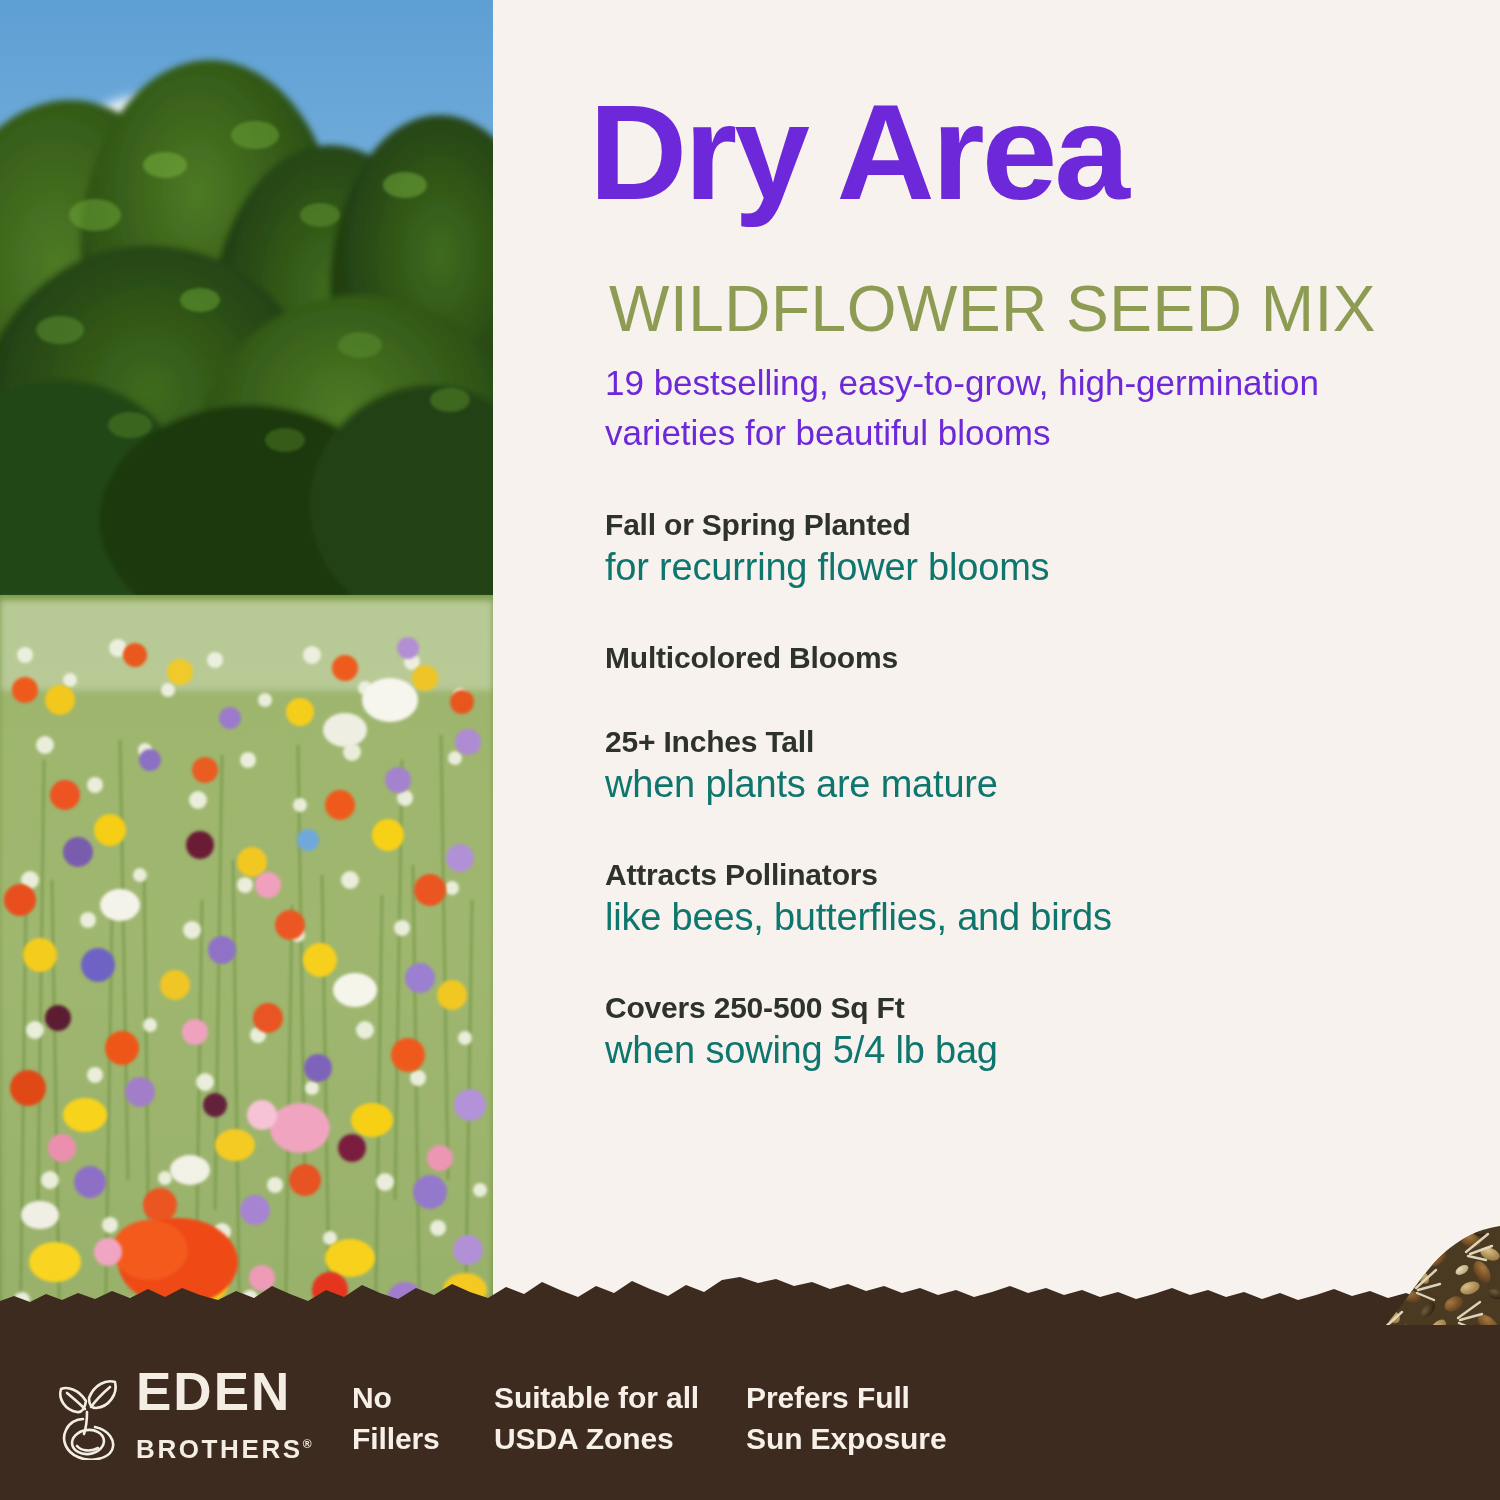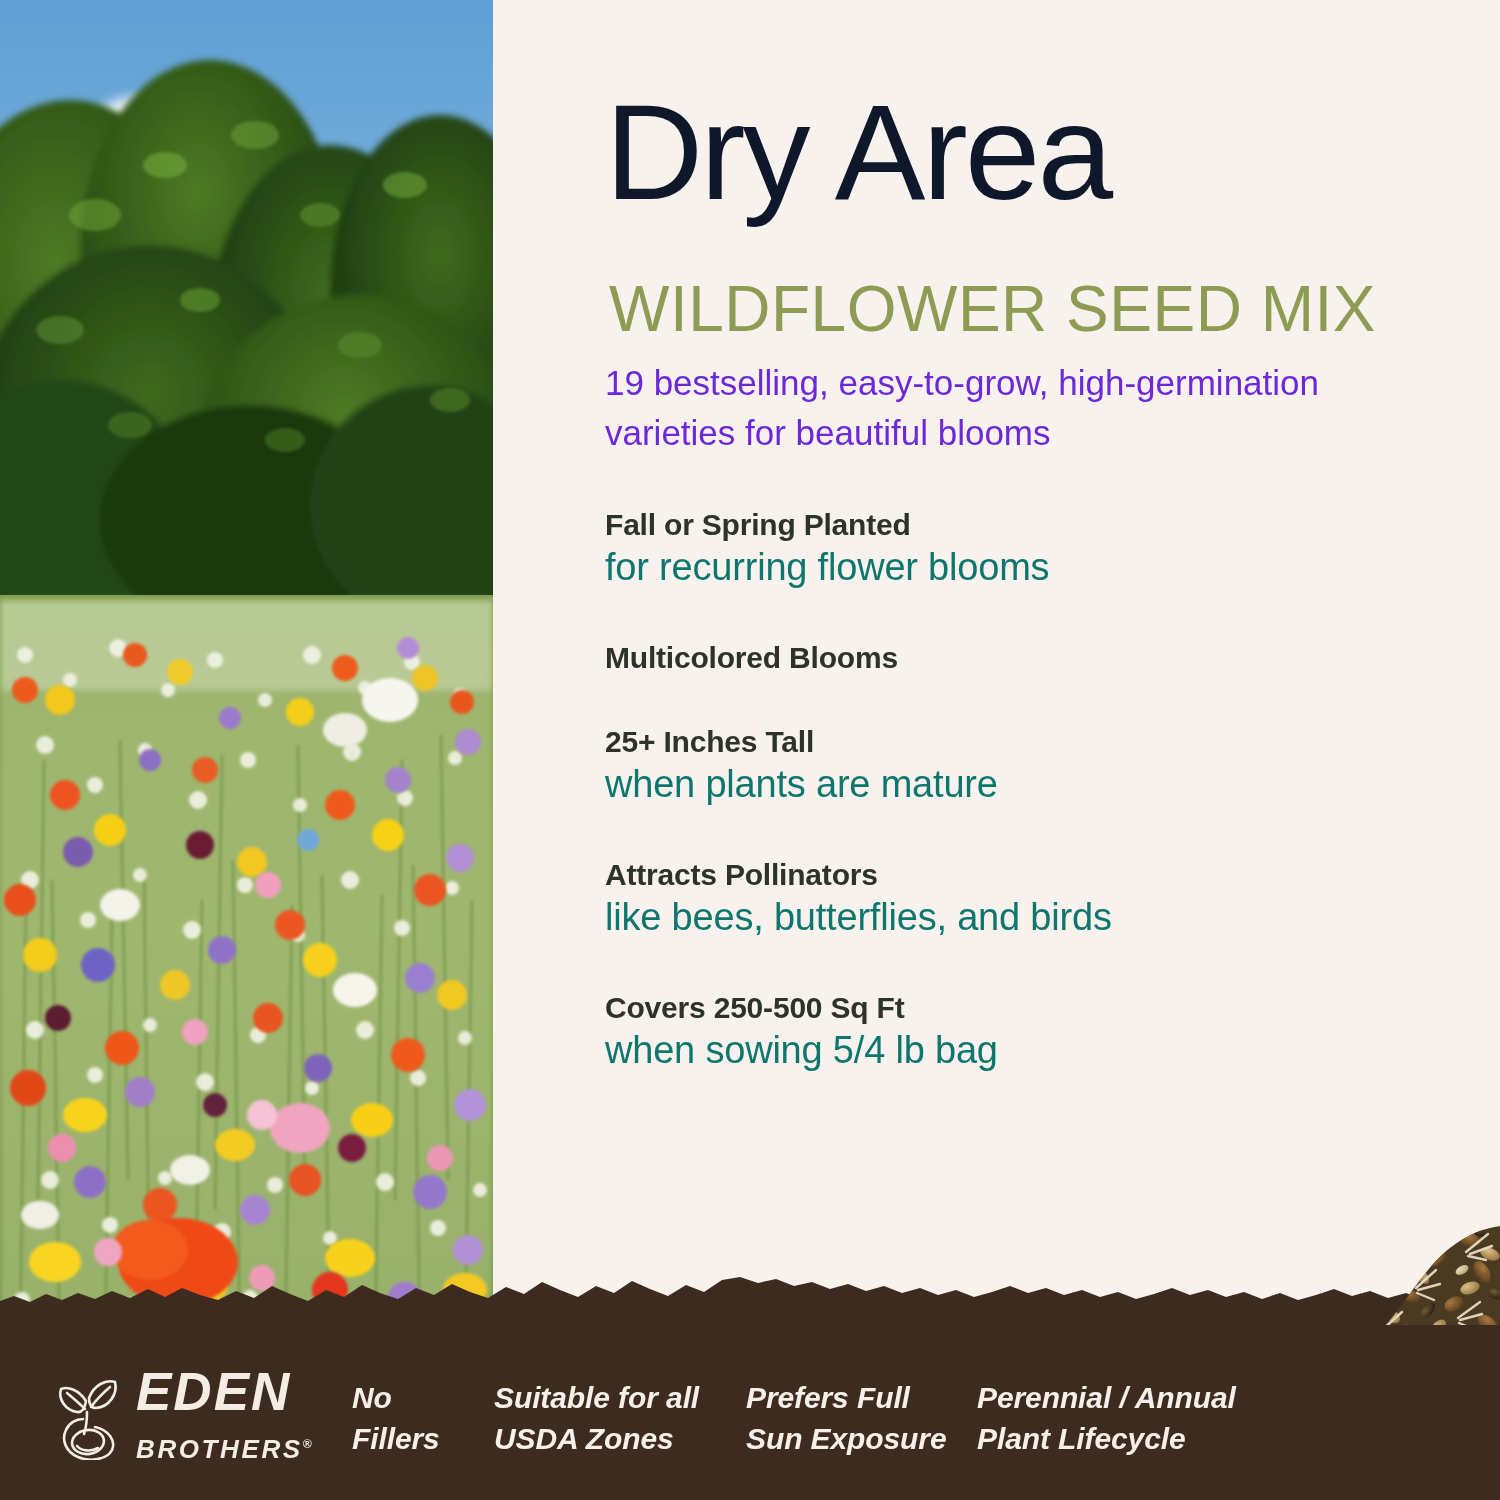--- a/index.html
+++ b/index.html
@@ -32,27 +32,27 @@
   .content {
     position: absolute;
     left: 493px;
     top: 0;
     width: 1007px;
     height: 1348px;
     background: #F7F2ED;
   }
   .headline {
     position: absolute;
-    left: 112px;
+    left: 96px;
     top: 84px;
     font-size: 136px;
     line-height: 1.0;
-    font-weight: normal;
+    font-weight: bold;
     letter-spacing: -3px;
-    color: #0f172a;
+    color: #6d28d9;
     white-space: nowrap;
   }
   .subhead {
     position: absolute;
     left: 116px;
     top: 277px;
     font-size: 64px;
     line-height: 1.0;
     font-weight: normal;
     letter-spacing: 0.5px;
@@ -103,21 +103,20 @@
   }
 
   
   .footer {
     position: absolute;
     left: 0;
     bottom: 0;
     width: 1500px;
     height: 175px;
     background: #3D2B20;
-    font-style: italic;
   }
   .torn {
     position: absolute;
     left: 0;
     bottom: 175px;
     width: 1500px;
     height: 70px;
     display: block;
   }
   .footer-inner {
@@ -671,22 +670,18 @@
           <div>Fillers</div>
         </div>
         <div class="badge b1">
           <div>Suitable for all</div>
           <div>USDA Zones</div>
         </div>
         <div class="badge b2">
           <div>Prefers Full</div>
           <div>Sun Exposure</div>
         </div>
-        <div class="badge b3">
-          <div>Perennial / Annual</div>
-          <div>Plant Lifecycle</div>
-        </div>
       </div>
 
     </div>
   </div>
 
 </div>
 
 </body></html>

